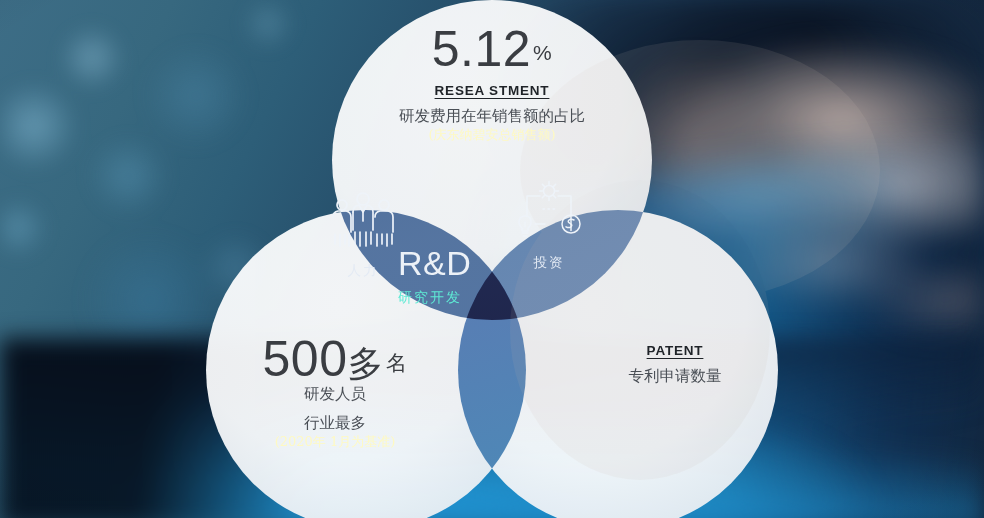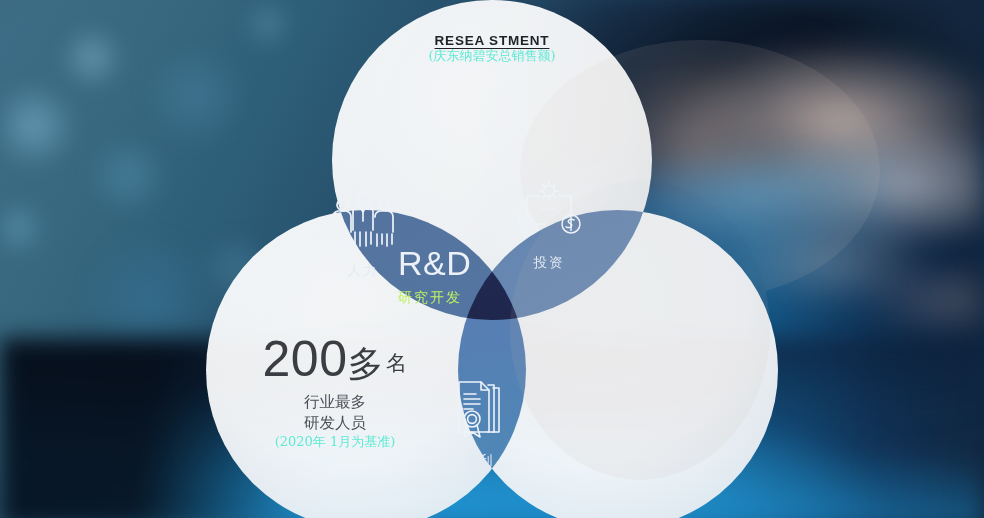--- a/index.html
+++ b/index.html
@@ -141,21 +141,21 @@
   }
   .cn-desc {
     margin-top: 8px;
     font-size: 15.5px;
     line-height: 1.35;
     color: #4a4f56;
     font-family: "DejaVu Serif", "Liberation Serif", serif;
   }
   .cn-sub {
     font-size: 13px;
-    color: #5eead4;
+    color: #fef9c3;
     line-height: 1.3;
     font-family: "DejaVu Serif", "Liberation Serif", serif;
   }
 
   #text-investment { left: 342px; top: 24px;  width: 300px; }
   #text-researcher { left: 196px; top: 334px; width: 278px; }
   #text-patent     { left: 530px; top: 334px; width: 290px; }
 
   
   #text-rd {
@@ -169,21 +169,21 @@
   #text-rd .rd-main {
     font-size: 34px;
     font-weight: 300;
     color: #ecf1f7;
     letter-spacing: .5px;
     line-height: 1;
   }
   #text-rd .rd-cn {
     margin-top: 9px;
     font-size: 14px;
-    color: #bef264;
+    color: #5eead4;
     letter-spacing: 2px;
     font-family: "DejaVu Serif", "Liberation Serif", serif;
   }
 
   
   .icon-block {
     position: absolute;
     width: 110px;
     text-align: center;
     pointer-events: none;
@@ -284,34 +284,40 @@
       </g>
     </g>
 
     <g opacity="0.10">
       <ellipse cx="700" cy="170" rx="180" ry="130" fill="#d8c9bd"></ellipse>
       <ellipse cx="640" cy="330" rx="130" ry="150" fill="#c9b6ab"></ellipse>
     </g>
   </svg>
 
   <div class="lobe-text" id="text-investment">
+    <div class="big-num">
+      <span>5.12</span><span class="unit-sm">%</span>
+    </div>
     <div class="eng-label">RESEA STMENT</div>
+    <div class="cn-desc">研发费用在年销售额的占比</div>
     <div class="cn-sub">(庆东纳碧安总销售额)</div>
   </div>
 
   <div class="lobe-text" id="text-researcher">
     <div class="big-num">
-      <span>200</span><span class="unit-cn">多</span><span class="unit-sm">名</span>
+      <span>500</span><span class="unit-cn">多</span><span class="unit-sm">名</span>
     </div>
+    <div class="cn-desc" style="margin-top:0">研发人员</div>
     <div class="cn-desc">行业最多</div>
-    <div class="cn-desc" style="margin-top:0">研发人员</div>
     <div class="cn-sub">(2020年  1月为基准)</div>
   </div>
 
   <div class="lobe-text" id="text-patent">
+    <div class="eng-label">PATENT</div>
+    <div class="cn-desc">专利申请数量</div>
   </div>
 
   <div id="text-rd">
     <div class="rd-main">R&amp;D</div>
     <div class="rd-cn">研究开发</div>
   </div>
 
   <div class="icon-block" id="icon-manpower">
     <svg width="72" height="62" viewBox="0 0 72 62" fill="none" stroke="#eef3f9" stroke-width="1.7" stroke-linecap="round" stroke-linejoin="round">
       <circle cx="36" cy="9" r="6"></circle>
@@ -348,27 +354,14 @@
       <g>
         <circle cx="62" cy="46" r="9"></circle>
         <path d="M65 42 q-3-1.6 -5 0 q-2 1.8 1 3.4 q3 1.6 1 3.4 q-2 1.6 -5 0"></path>
         <path d="M62 39.5 v13"></path>
       </g>
       <path d="M26 46 h10"></path>
     </svg>
     <div class="icon-caption">投资</div>
   </div>
 
-  <div class="icon-block" id="icon-patent">
-    <svg width="64" height="62" viewBox="0 0 64 62" fill="none" stroke="#eef3f9" stroke-width="1.6" stroke-linecap="round" stroke-linejoin="round">
-      <path d="M46 8 h6 v44 h-6"></path>
-      <path d="M41 5 h6 v47 h-6"></path>
-      <path d="M12 2 h22 l8 8 v42 H12 z"></path>
-      <path d="M34 2 v8 h8"></path>
-      <path d="M17 14 h12 M17 19 h16 M17 24 h16 M17 29 h9"></path>
-      <circle cx="25" cy="39" r="8"></circle>
-      <circle cx="25" cy="39" r="4.4"></circle>
-      <path d="M20 45 l-3 12 l8-5 l8 5 l-3-12"></path>
-    </svg>
-    <div class="icon-caption">专利</div>
-  </div>
 
 </div>
 
 </body></html>

